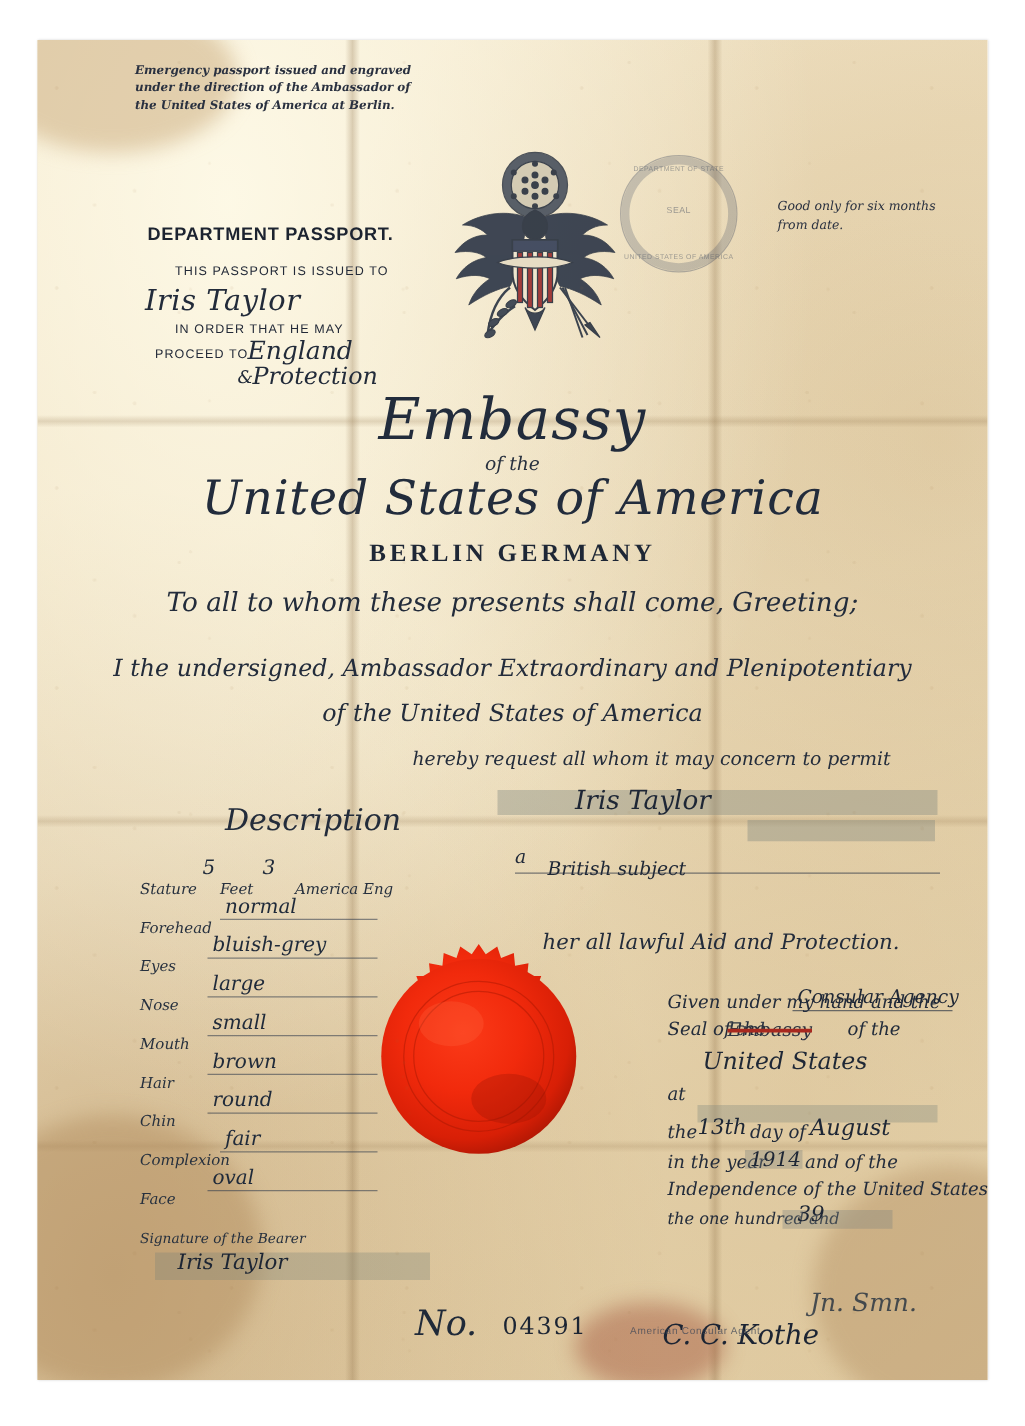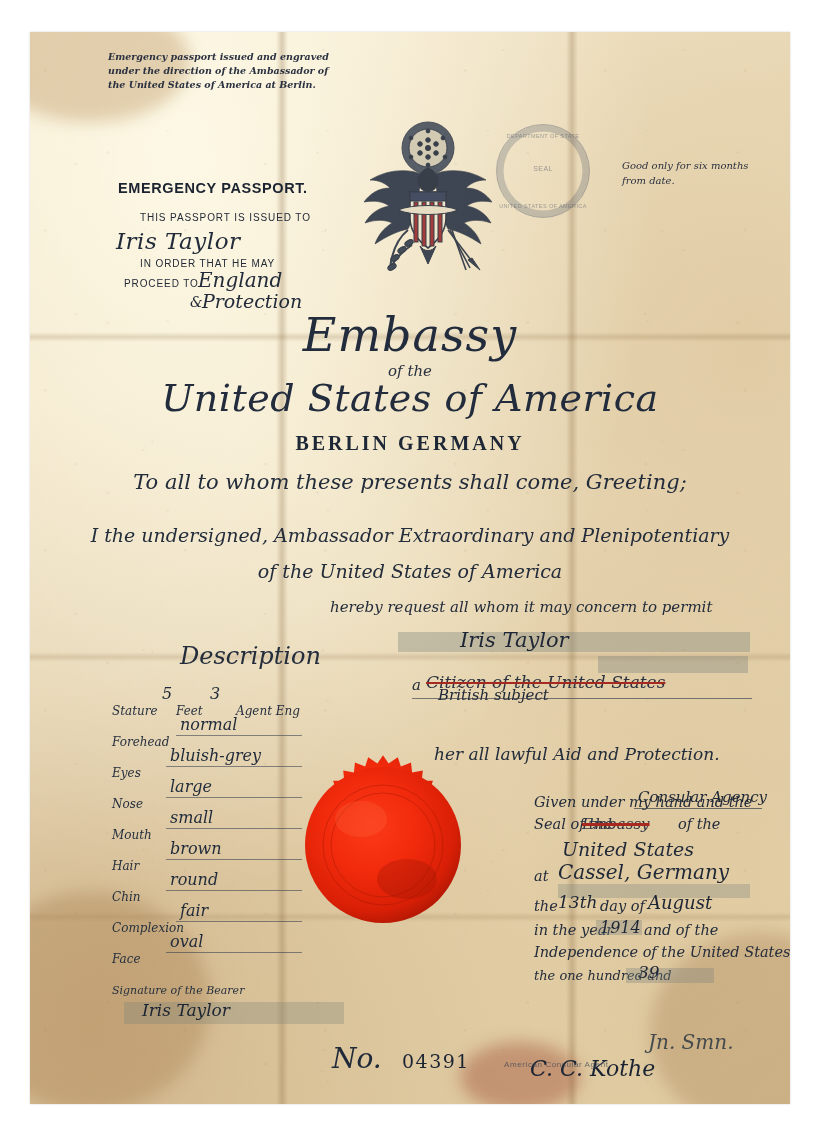--- a/index.html
+++ b/index.html
@@ -665,21 +665,21 @@
         </g>
       </svg>
     </div>
 
     <div class="roundstamp">
       <div class="rs-top">DEPARTMENT OF STATE</div>
       <div class="rs-mid">SEAL</div>
       <div class="rs-bot">UNITED STATES OF AMERICA</div>
     </div>
 
-    <div class="abs ep-title">EMERGENCY PASSPORT.</div>
+    <div class="abs ep-title">DEPARTMENT PASSPORT.</div>
     <div class="abs ep-line1">THIS PASSPORT IS ISSUED TO</div>
     <div class="abs ep-name script">Iris Taylor</div>
     <div class="abs ep-line2">IN ORDER THAT HE MAY</div>
     <div class="abs ep-line3">PROCEED TO</div>
     <div class="abs ep-dest script">England</div>
     <div class="abs ep-amp script">&amp;</div>
     <div class="abs ep-dest2 script">Protection</div>
 
     <div class="abs h-embassy">Embassy</div>
     <div class="abs h-ofthe">of the</div>
@@ -691,21 +691,21 @@
     <div class="abs h-hereby">hereby request all whom it may concern to permit</div>
 
     <div class="abs desc-title">Description</div>
 
     <div class="desc-list">
       <div class="desc-row stature-row">
         <span class="desc-label s-label">Stature</span>
         <span class="desc-value" style="left:46px; min-width:0; border:none;">5</span>
         <span class="desc-label" style="left:64px;">Feet</span>
         <span class="desc-value" style="left:94px; min-width:0; border:none;">3</span>
-        <span class="desc-label" style="left:124px;">Agent Eng</span>
+        <span class="desc-label" style="left:124px;">America Eng</span>
       </div>
 
       <div class="desc-row">
         <span class="desc-label">Forehead</span>
         <span class="desc-value v2">normal</span>
       </div>
       <div class="desc-row">
         <span class="desc-label">Eyes</span>
         <span class="desc-value v1">bluish-grey</span>
       </div>
@@ -740,33 +740,31 @@
     <div class="abs sig-name script">Iris Taylor</div>
 
     <div class="abs no-label">No.</div>
     <div class="abs no-value">04391</div>
 
     <div class="rname-redact"></div>
     <div class="abs rname">Iris Taylor</div>
     <div class="rnat-redact"></div>
     <div class="abs rnat">British subject</div>
     <div class="abs r-a">a</div>
-    <div class="abs r-struck">Citizen of the United States</div>
     <div class="r-rule"></div>
     <div class="abs r-aid">her all lawful Aid and Protection.</div>
 
     <div class="abs r-given">Given under my hand and the</div>
     <div class="abs r-consular script">Consular Agency</div>
     <div class="r-consular-rule"></div>
     <div class="abs r-seal">Seal of the</div>
     <div class="abs r-embassy-struck">Embassy</div>
     <div class="abs r-ofthe">of the</div>
     <div class="abs r-us script">United States</div>
     <div class="abs r-at">at</div>
-    <div class="abs r-city script">Cassel, Germany</div>
     <div class="r-city-redact"></div>
     <div class="abs r-the1">the</div>
     <div class="abs r-day script">13th</div>
     <div class="abs r-dayof">day of</div>
     <div class="abs r-month script">August</div>
     <div class="abs r-year-line">in the year</div>
     <div class="r-year-redact"></div>
     <div class="abs r-year script">1914</div>
     <div class="abs r-andofthe">and of the</div>
     <div class="abs r-indep">Independence of the United States</div>

